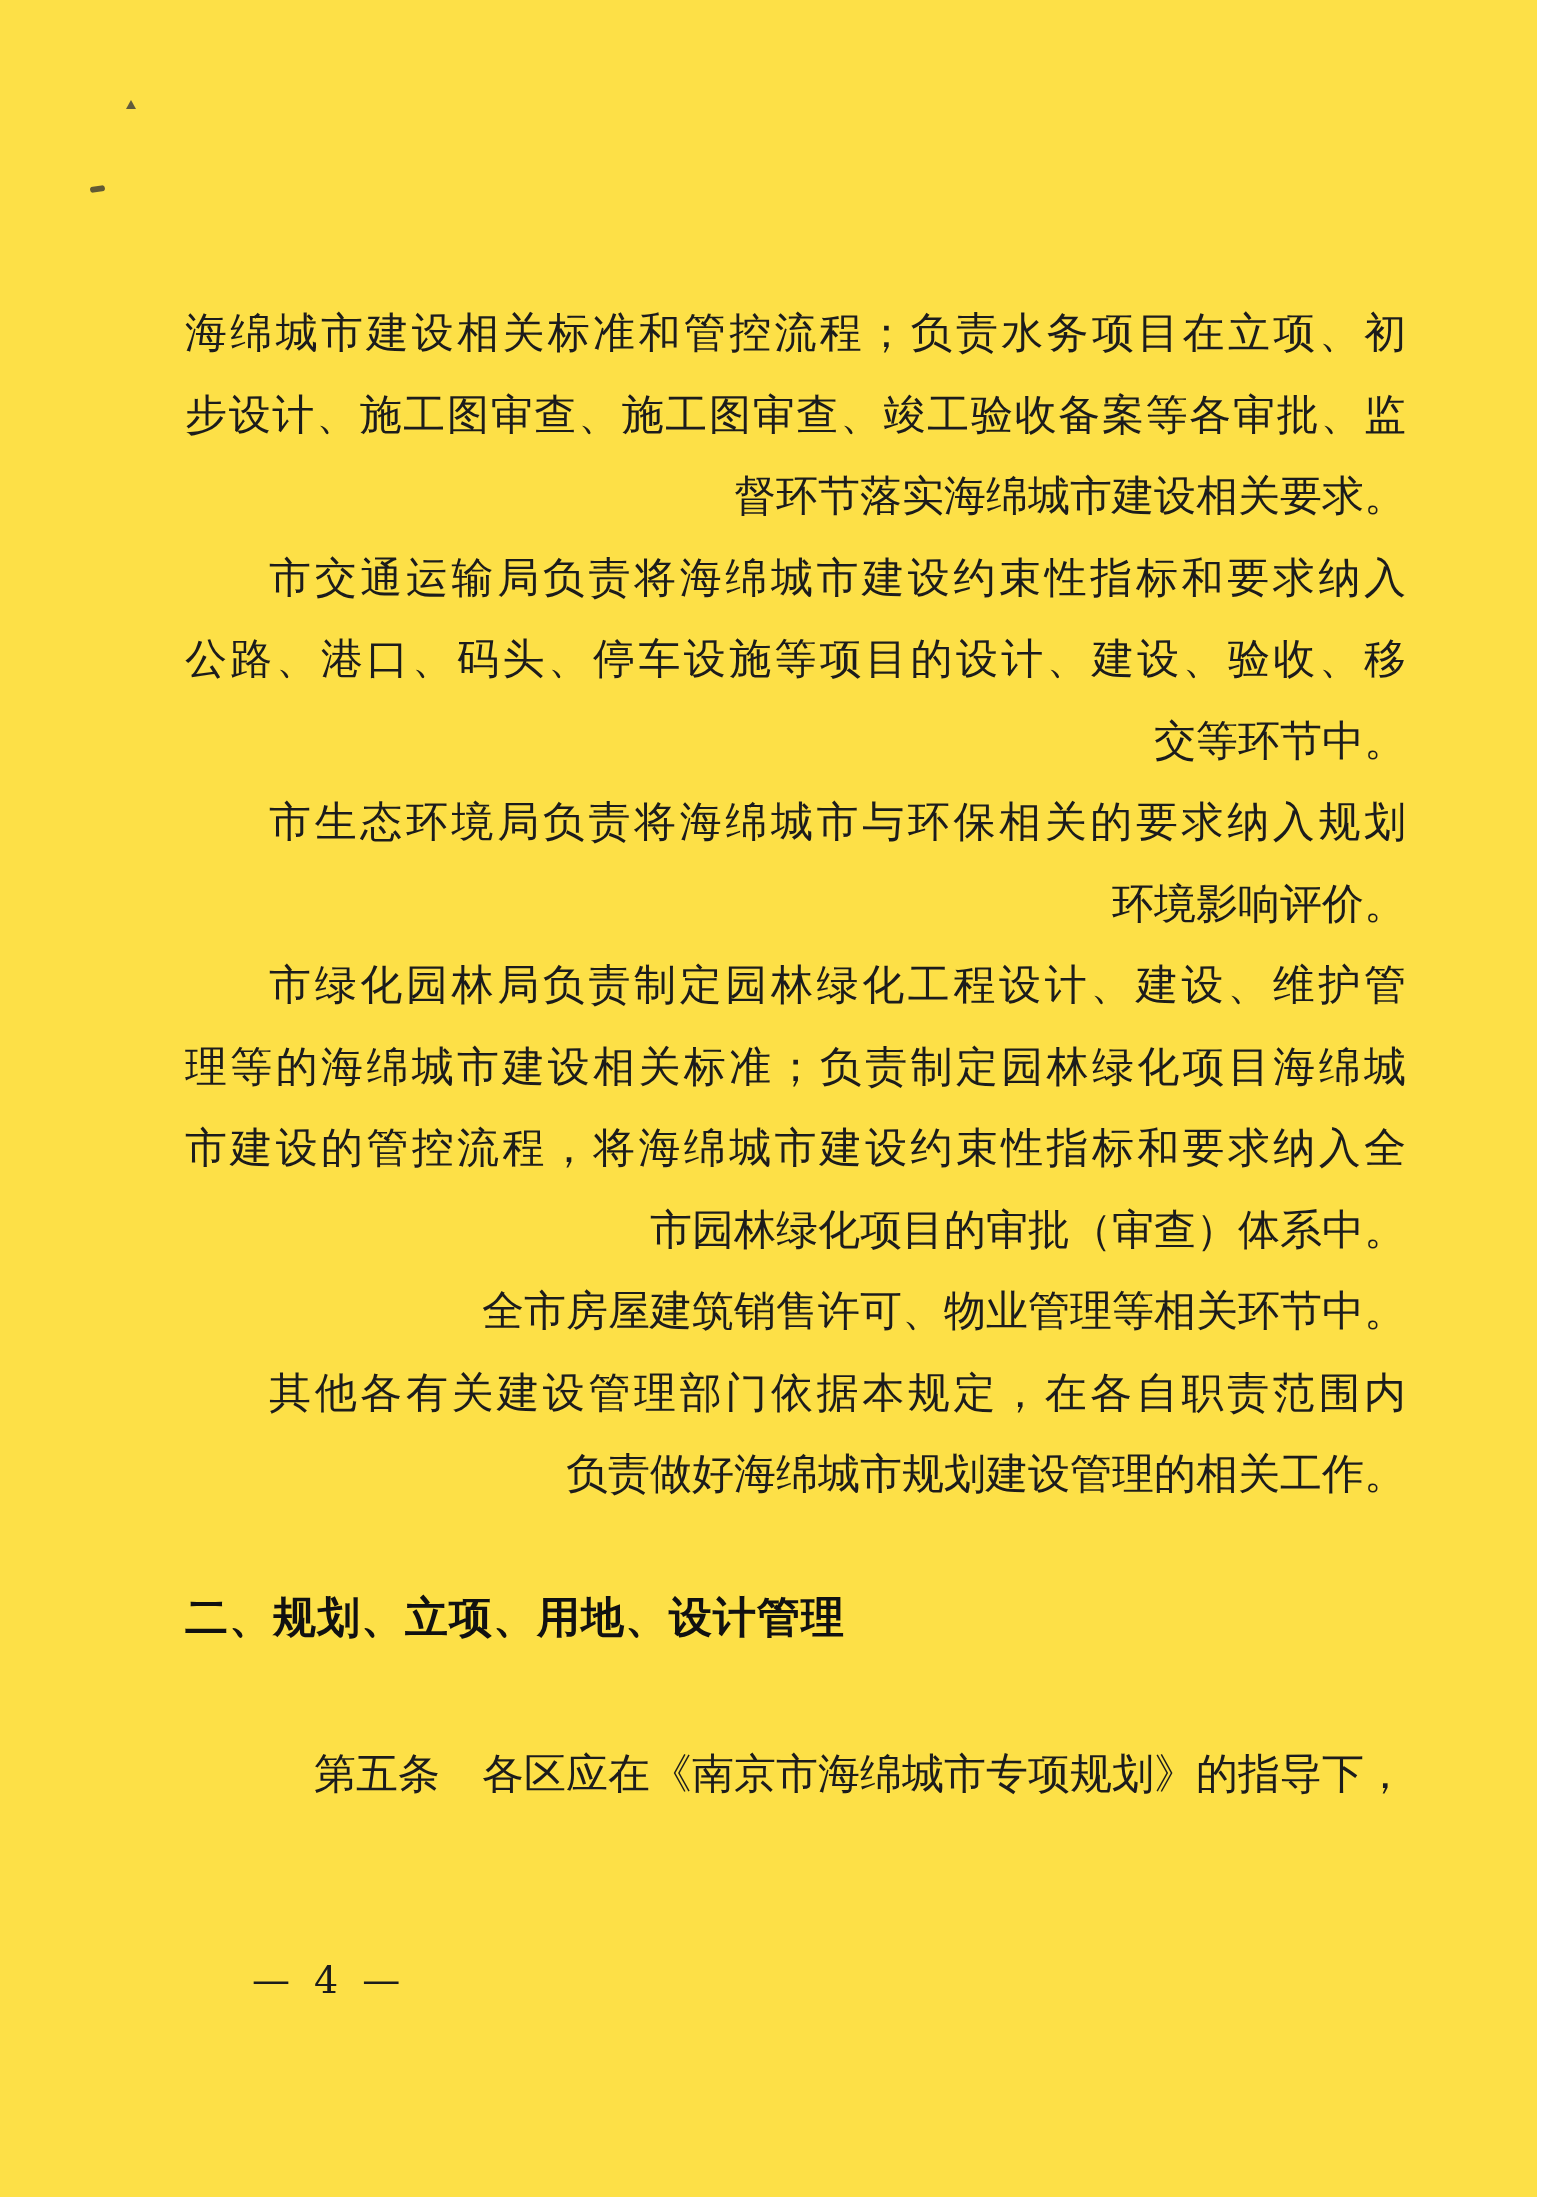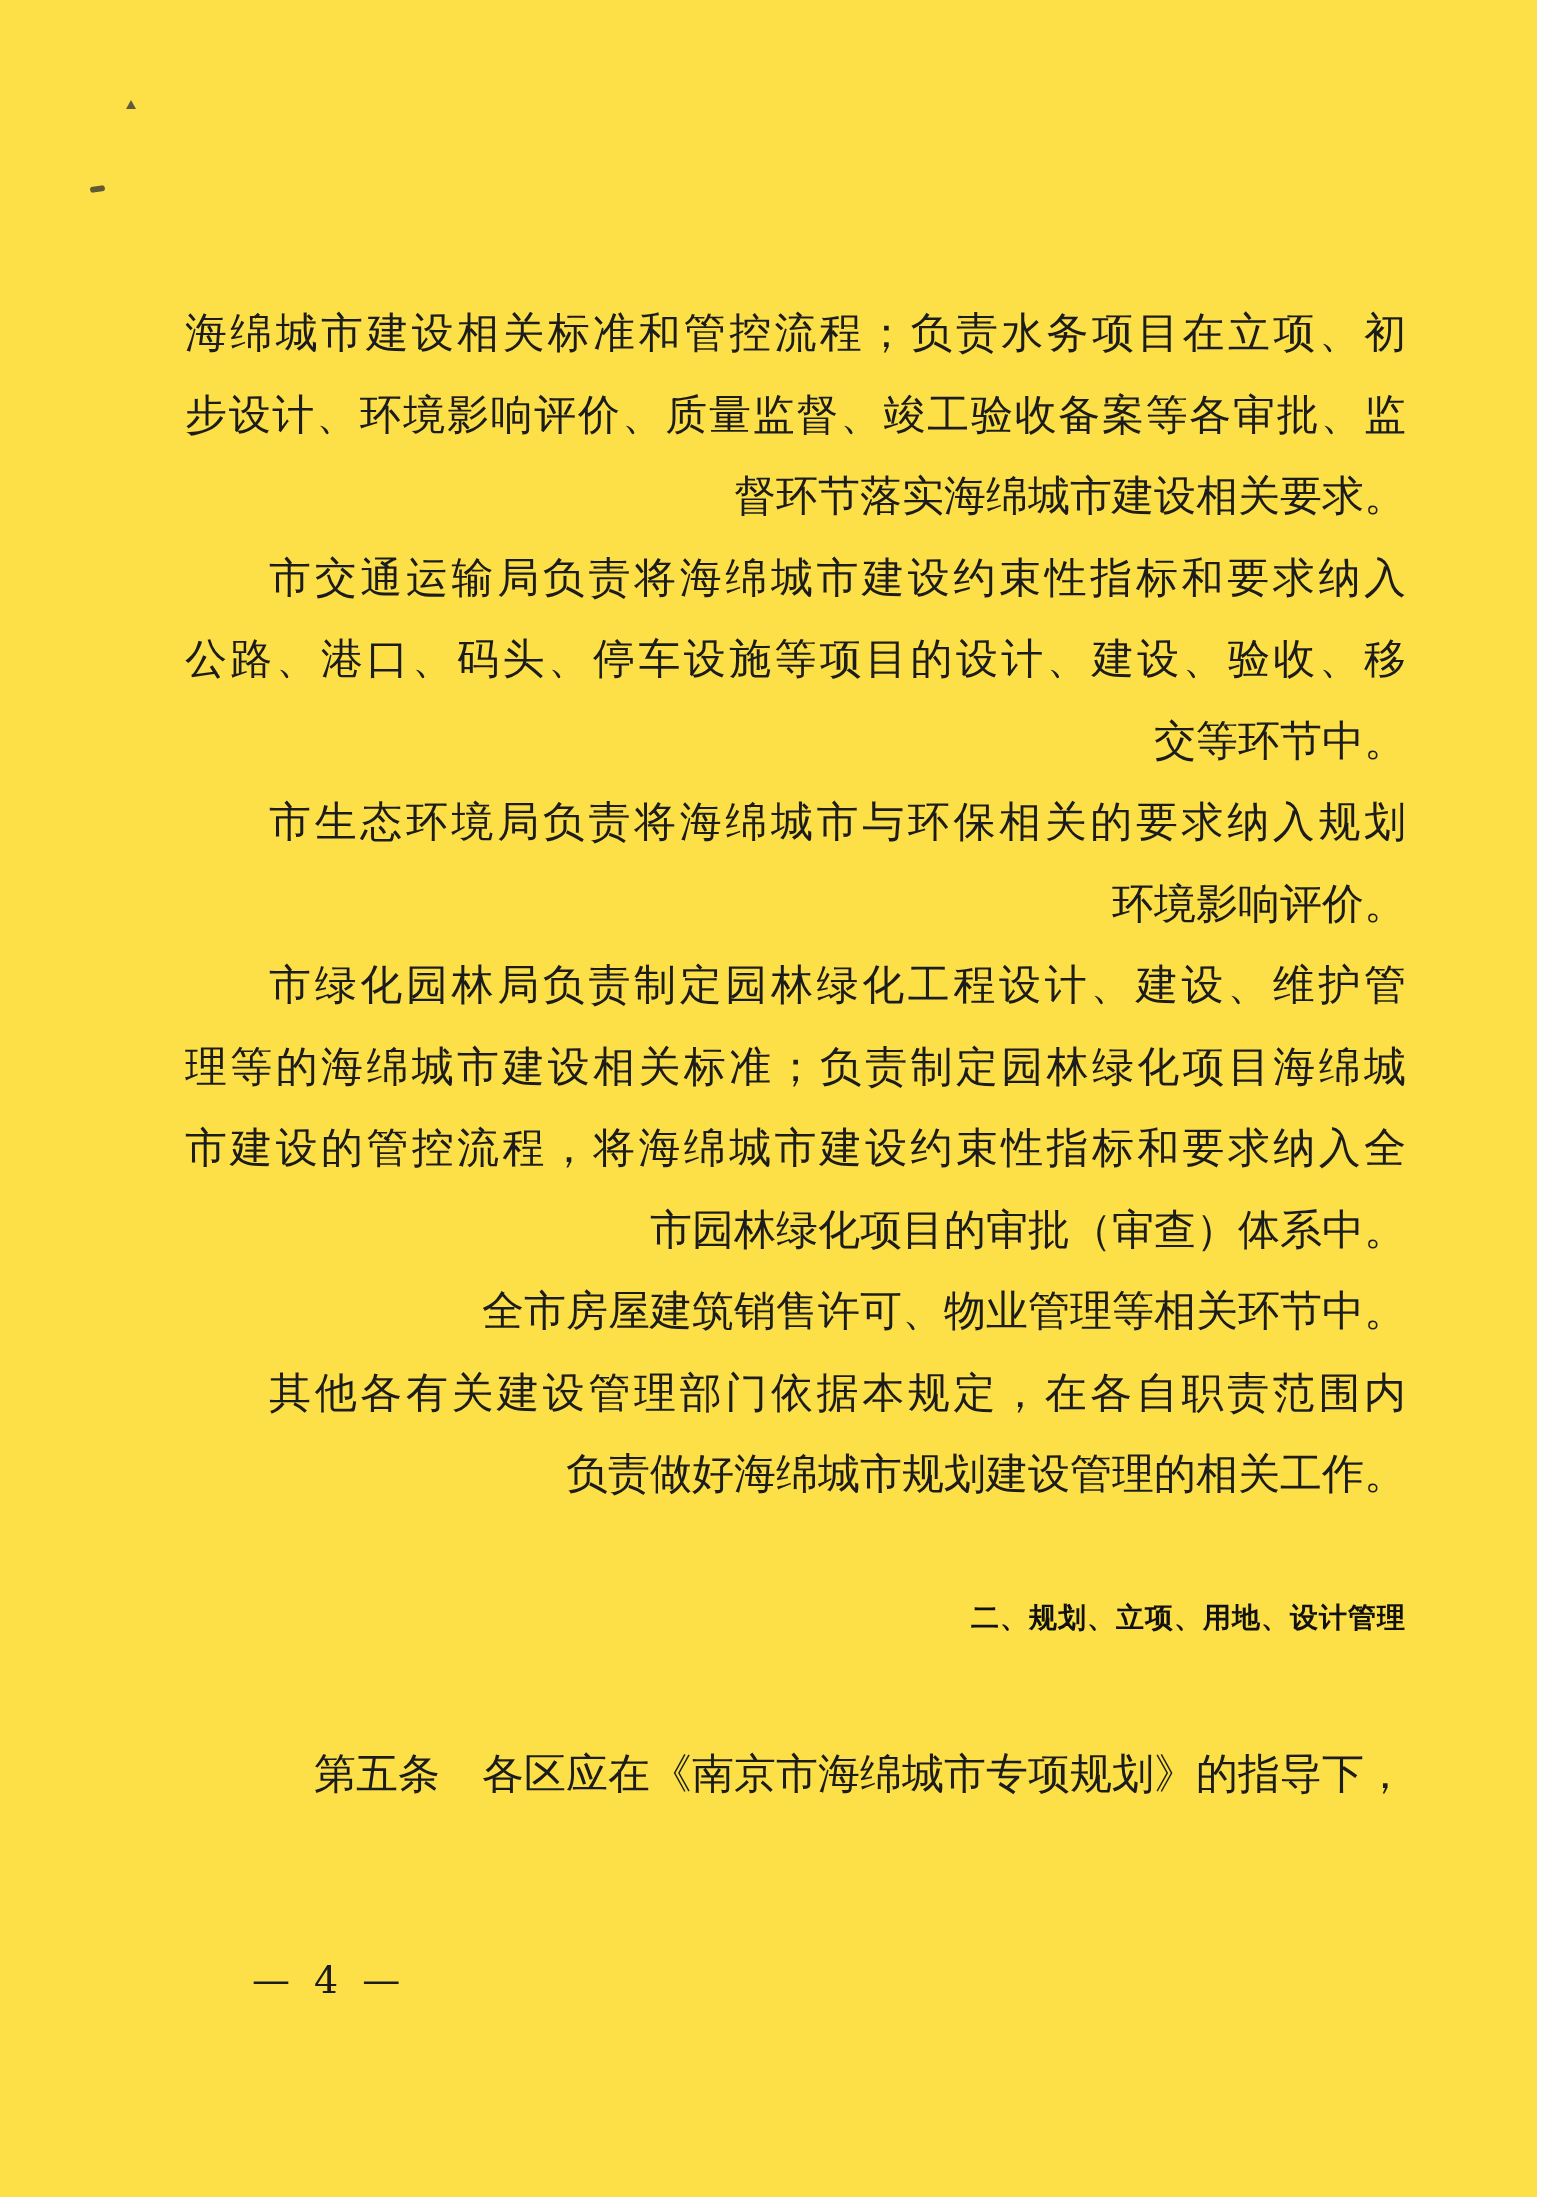--- a/index.html
+++ b/index.html
@@ -52,23 +52,23 @@
     text-align: justify;
     text-align-last: justify;
   }
   .line.ind {
     text-indent: 84px;
   }
   .heading {
     margin: 62px 0 0 0;
     height: 81.5px;
     line-height: 81.5px;
-    font-size: 28px;
+    font-size: 43px;
     font-weight: bold;
-    text-align: right;
+    text-align: left;
     font-family: "DejaVu Sans", sans-serif;
     color: #111111;
     letter-spacing: 1px;
   }
   .article {
     margin-top: 75px;
   }
   .pageno {
     position: absolute;
     left: 252px;
@@ -82,21 +82,21 @@
 </head>
 <body>
 
 <div class="page">
 
   <span class="artifact a1"></span>
   <span class="artifact a2"></span>
 
   <main class="text-block">
     <p class="line j">海绵城市建设相关标准和管控流程；负责水务项目在立项、初</p>
-    <p class="line j">步设计、环境影响评价、质量监督、竣工验收备案等各审批、监</p>
+    <p class="line j">步设计、施工图审查、施工图审查、竣工验收备案等各审批、监</p>
     <p class="line">督环节落实海绵城市建设相关要求。</p>
     <p class="line j ind">市交通运输局负责将海绵城市建设约束性指标和要求纳入</p>
     <p class="line j">公路、港口、码头、停车设施等项目的设计、建设、验收、移</p>
     <p class="line">交等环节中。</p>
     <p class="line j ind">市生态环境局负责将海绵城市与环保相关的要求纳入规划</p>
     <p class="line">环境影响评价。</p>
     <p class="line j ind">市绿化园林局负责制定园林绿化工程设计、建设、维护管</p>
     <p class="line j">理等的海绵城市建设相关标准；负责制定园林绿化项目海绵城</p>
     <p class="line j">市建设的管控流程，将海绵城市建设约束性指标和要求纳入全</p>
     <p class="line">市园林绿化项目的审批（审查）体系中。</p>

